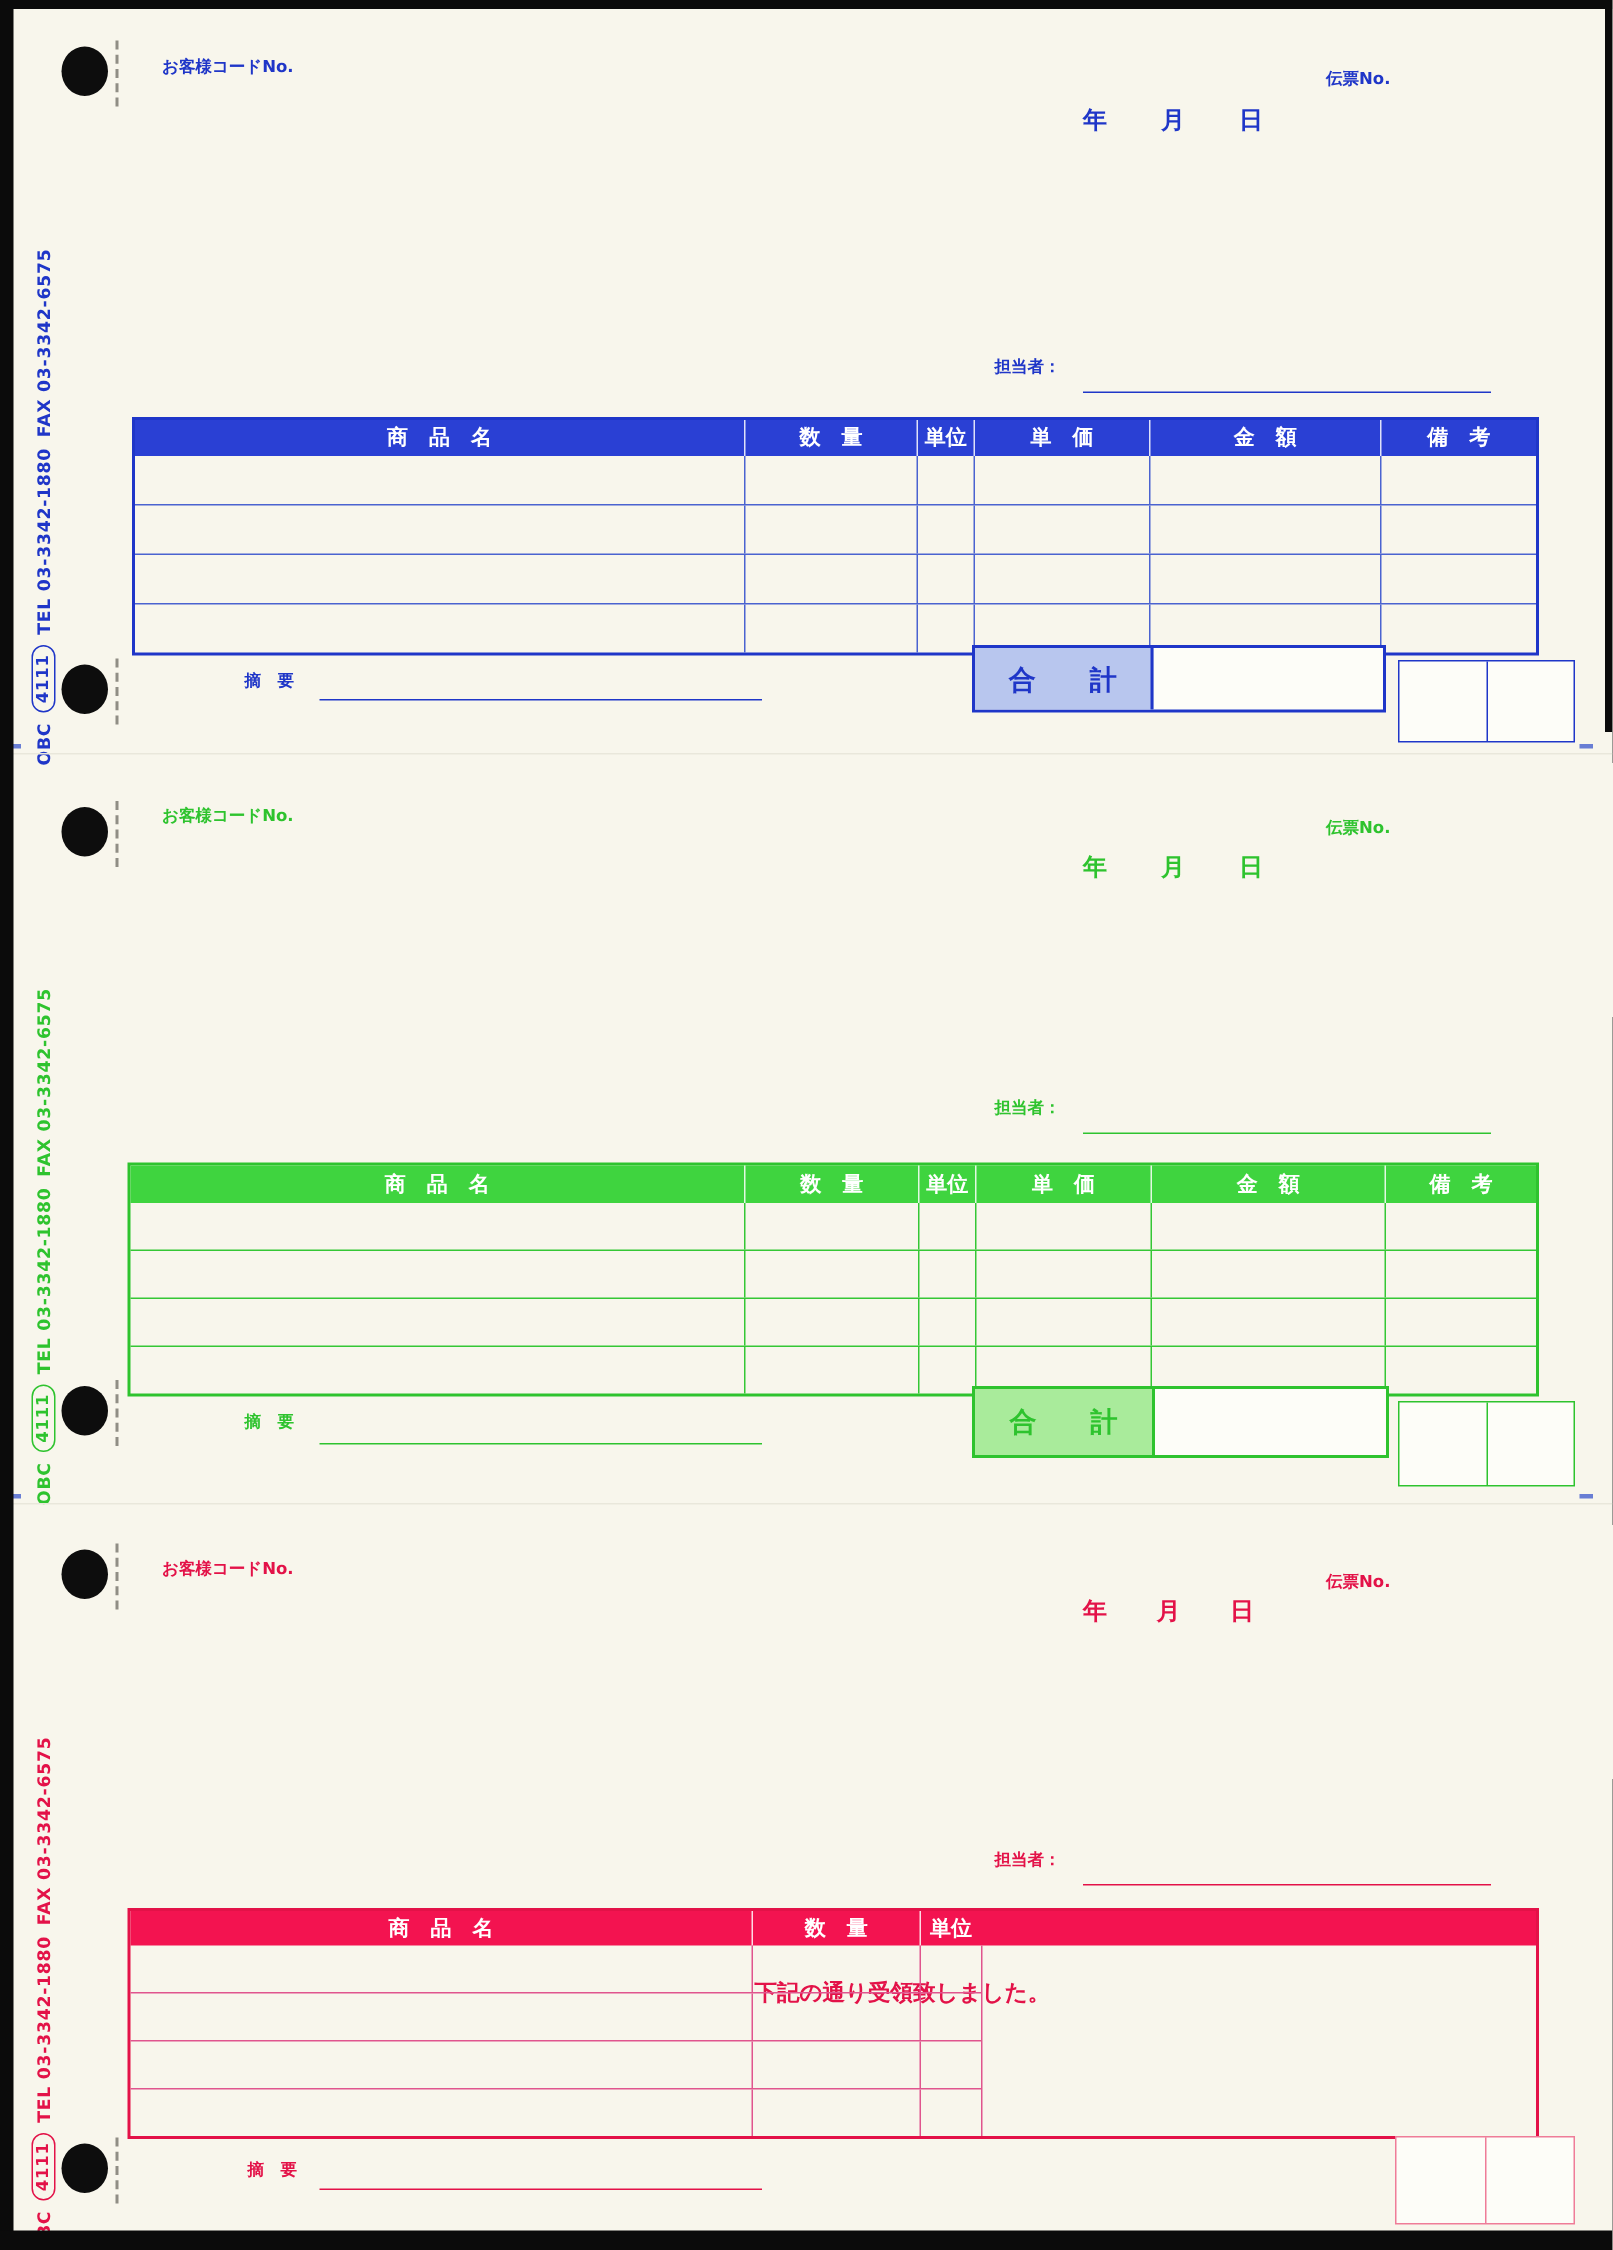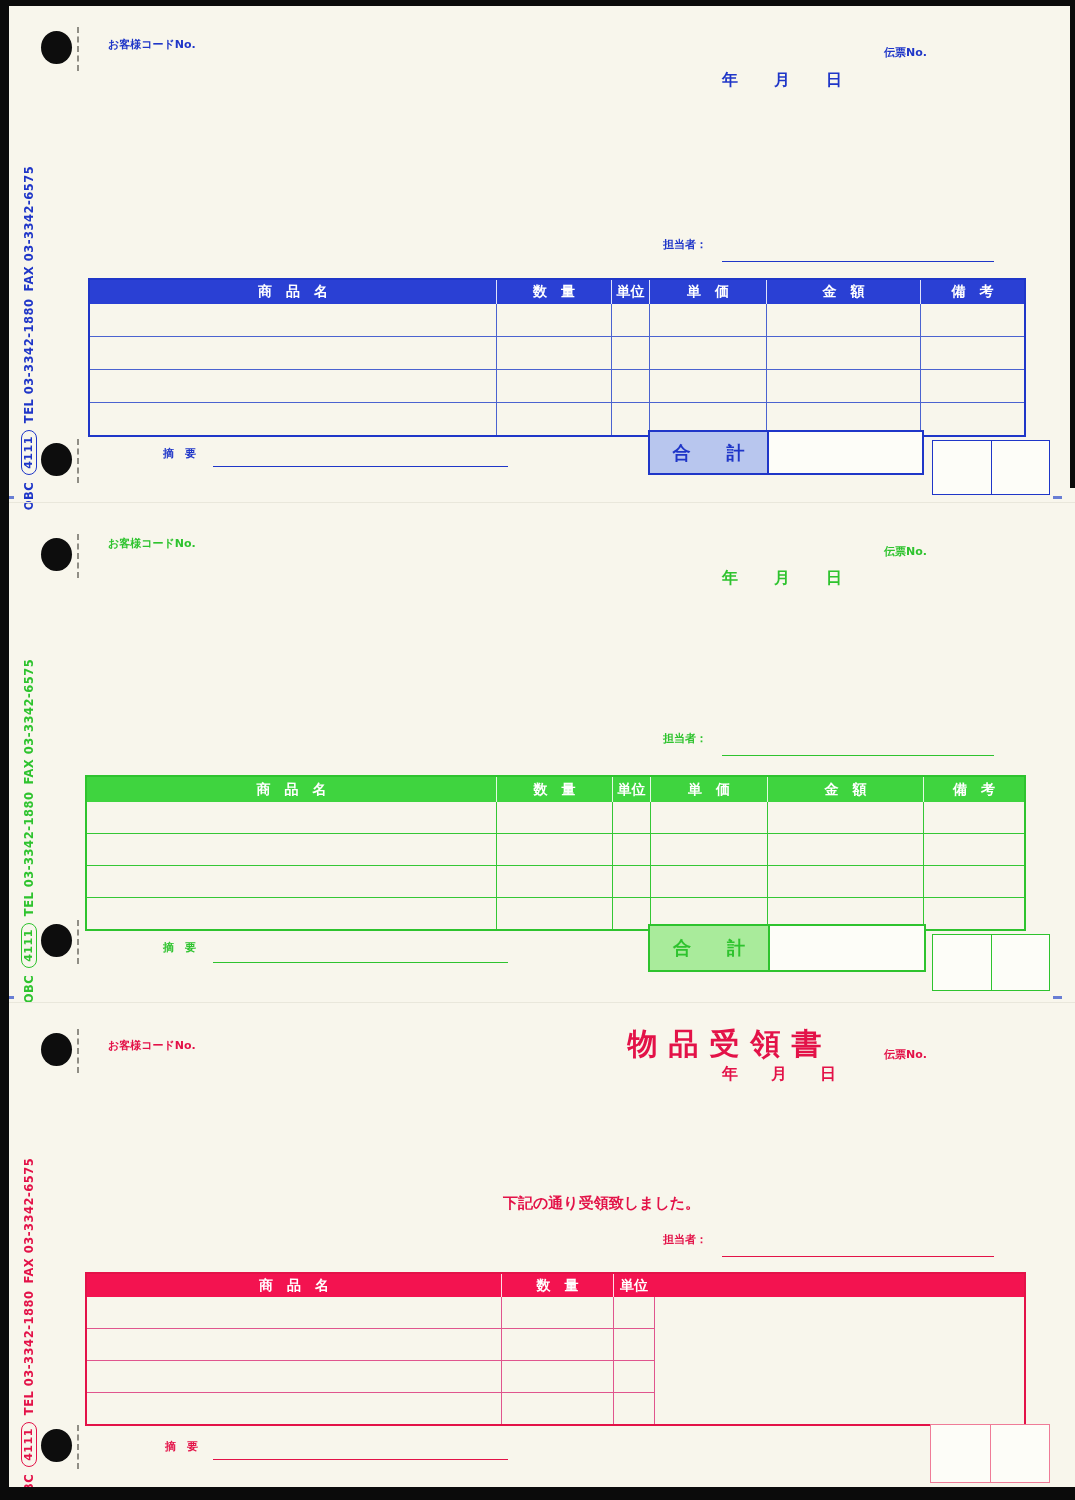--- a/index.html
+++ b/index.html
@@ -41,21 +41,21 @@
   .tlabel{background:var(--lt);color:var(--c);font-size:18px;font-weight:700;display:flex;align-items:center;justify-content:center;border-right:2px solid var(--c);white-space:nowrap;}
   .tvalue{flex:1;}
   .stamp{position:absolute;border:1.5px solid var(--c);display:flex;background:#fdfdf8;}
   .stamp .cell{flex:1;}
   .stamp .cell + .cell{border-left:1.5px solid var(--c);}
   .s3 .stamp{border-color:rgba(227,18,72,.55);}
   .s3 .stamp .cell + .cell{border-left-color:rgba(227,18,72,.55);}
   .side{position:absolute;left:-117px;width:292px;height:22px;transform:rotate(-90deg);display:flex;align-items:center;justify-content:center;gap:7px;color:var(--c);font-size:11.5px;font-weight:700;white-space:nowrap;letter-spacing:.5px;}
   .soval{border:1.5px solid var(--c);border-radius:9px;padding:0 5px;font-size:11px;line-height:14px;}
   .title3{position:absolute;left:600px;top:1024px;width:260px;text-align:center;font-size:30px;font-weight:bold;letter-spacing:11px;color:var(--c);white-space:nowrap;}
-  .note3{position:absolute;left:503px;top:1194px;color:var(--c);font-size:15px;font-weight:600;white-space:nowrap;}
+  .note3{position:absolute;left:503px;top:1319px;color:var(--c);font-size:15px;font-weight:600;white-space:nowrap;}
   .fold{position:absolute;left:0;width:100%;height:1px;background:#e9e7db;}
   .tick{position:absolute;width:9px;height:3px;background:#3a55cc;opacity:.75;}
 </style>
 </head>
 <body>
 
 <div class="page">
 
   <section class="sheet s1">
     <div class="hole" style="top:31px"></div>
@@ -212,21 +212,20 @@
       <span class="soval">4111</span>
       <span>TEL 03-3342-1880</span>
       <span>FAX 03-3342-6575</span>
     </div>
   </section>
 
   <section class="sheet s3">
     <div class="hole" style="top:1033px"></div>
     <div class="dash" style="top:1029px"></div>
     <div class="label" style="left:108px;top:1039px">お客様コードNo.</div>
-    <div class="title3">物品受領書</div>
     <div class="label" style="left:884px;top:1048px">伝票No.</div>
     <div class="daterow" style="left:722px;top:1064px;width:114px">
       <span>年</span>
       <span>月</span>
       <span>日</span>
     </div>
     <div class="label" style="left:663px;top:1233px">担当者：</div>
     <div class="uline" style="left:722px;top:1256px;width:272px"></div>
     <div class="note3">下記の通り受領致しました。</div>
 

